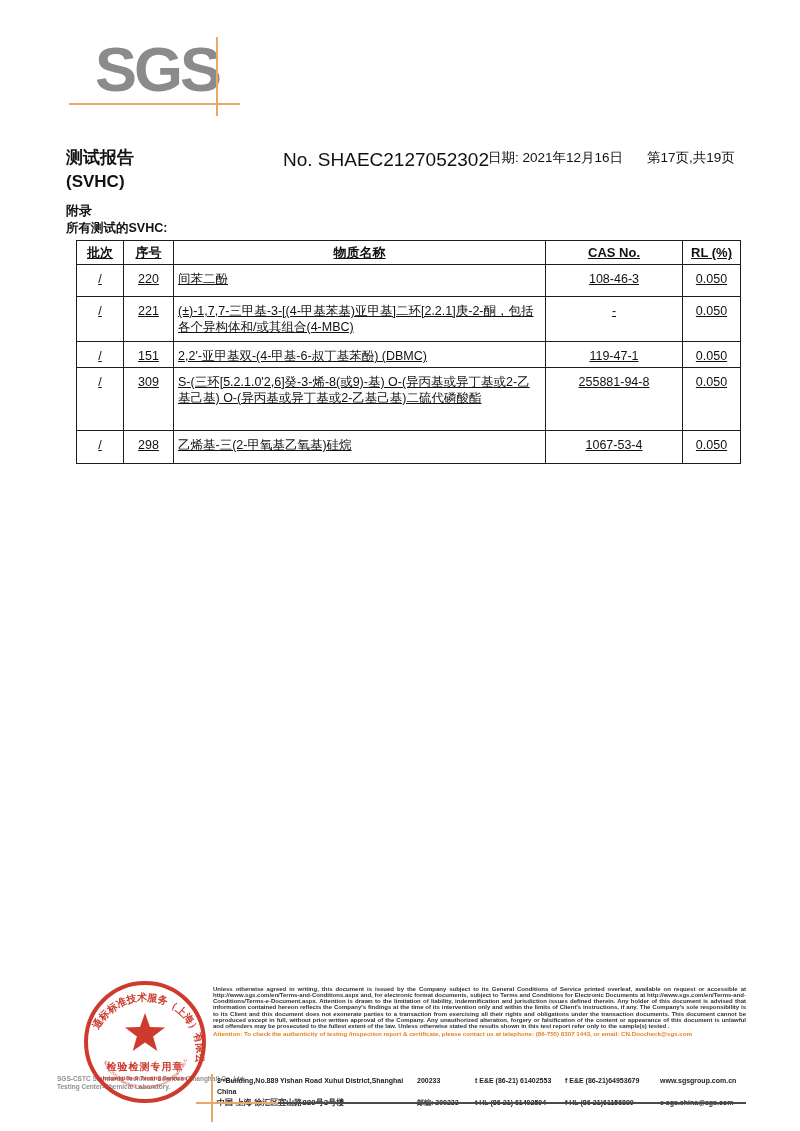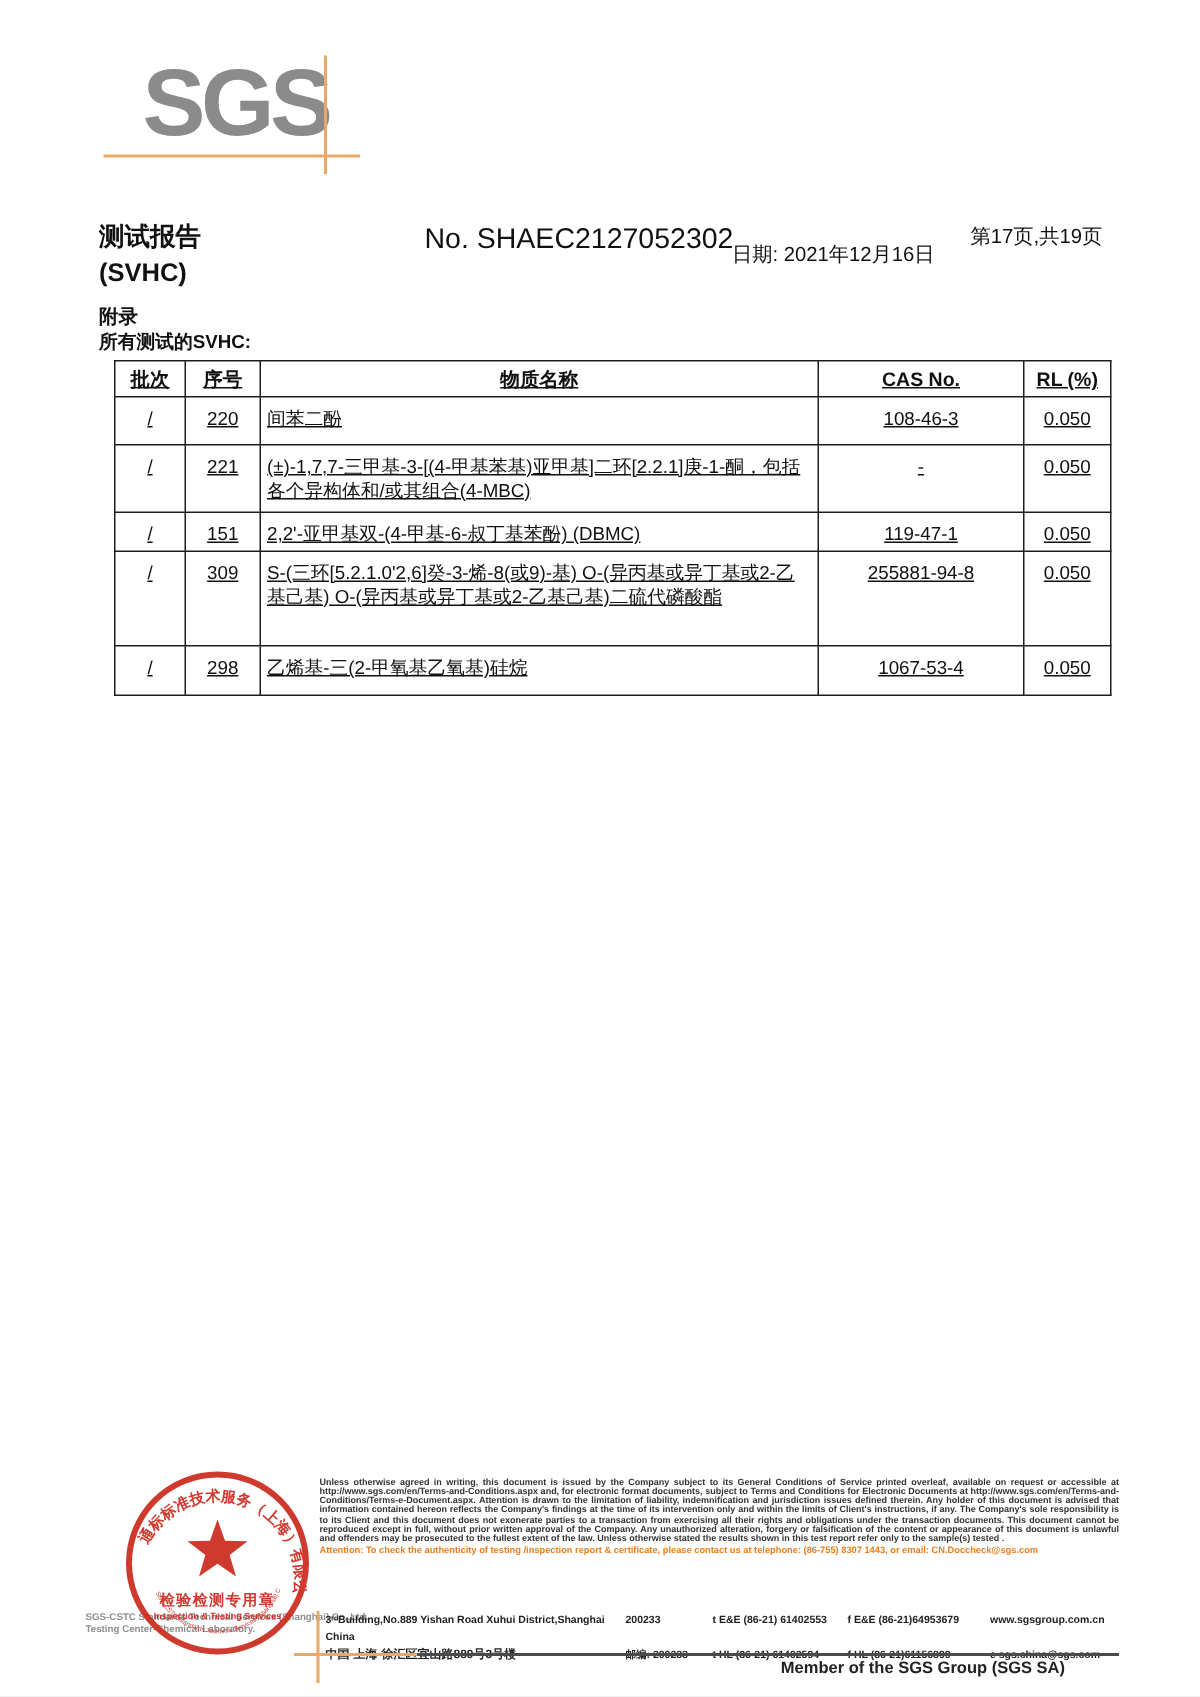--- a/index.html
+++ b/index.html
@@ -13,21 +13,21 @@
 
   
   .logo-text { left:83px; top:38px; font-size:63px; font-weight:bold;
     color:#8b8b8b; letter-spacing:-3px; line-height:1;margin-left:12px; }
   .crop-h { left:69px; top:103px; width:171px; height:2px; background:#e9a869; }
   .crop-v { left:216px; top:37px; width:2px; height:79px; background:#e9a869; }
 
   
   .title1 { left:66px; top:146px; font-size:17px; font-weight:bold; }
   .report-no { left:283px; top:149px; font-size:19px; }
-  .hdr-date { left:488px; top:161px; font-size:13.5px; }
+  .hdr-date { left:488px; top:149px; font-size:13.5px; }
   .hdr-page { left:647px; top:149px; font-size:13.5px; }
   .title2 { left:66px; top:172px; font-size:17px; font-weight:bold;text-align:right; }
   .annex-title { left:66px; top:202px; font-size:13px; font-weight:bold; }
   .annex-sub { left:66px; top:220px; font-size:12.5px; font-weight:bold; }
 
   
   .svhc-table { position:absolute; left:76px; top:240px; width:664px;
     border-collapse:collapse; table-layout:fixed; font-size:12.5px;text-decoration:underline; }
   .svhc-table th, .svhc-table td { border:1.5px solid #1d1d1d; }
   .svhc-table th { height:24px; font-size:13px; font-weight:bold;
@@ -98,21 +98,21 @@
       <tr class="r1">
         <td class="c">/</td>
         <td class="c">220</td>
         <td class="sub">间苯二酚</td>
         <td class="c">108-46-3</td>
         <td class="c">0.050</td>
       </tr>
       <tr class="r2">
         <td class="c">/</td>
         <td class="c">221</td>
-        <td class="sub">(±)-1,7,7-三甲基-3-[(4-甲基苯基)亚甲基]二环[2.2.1]庚-1-酮，包括各个异构体和/或其组合(4-MBC)</td>
+        <td class="sub">(±)-1,7,7-三甲基-3-[(4-甲基苯基)亚甲基]二环[2.2.1]庚-2-酮，包括各个异构体和/或其组合(4-MBC)</td>
         <td class="c">-</td>
         <td class="c">0.050</td>
       </tr>
       <tr class="r3">
         <td class="c">/</td>
         <td class="c">151</td>
         <td class="sub">2,2'-亚甲基双-(4-甲基-6-叔丁基苯酚) (DBMC)</td>
         <td class="c">119-47-1</td>
         <td class="c">0.050</td>
       </tr>
@@ -174,15 +174,14 @@
       <span class="c">t HL (86-21) 61402594</span>
       <span class="d">f HL (86-21)61156899</span>
       <span class="e">e sgs.china@sgs.com</span>
     </div>
   </div>
 
   <div class="abs crop-v2"></div>
   <div class="abs rule-orange"></div>
   <div class="abs rule-dark"></div>
 
-  <div class="abs member-line">Member of the SGS Group (SGS SA)</div>
 
 </div>
 
 </body></html>

